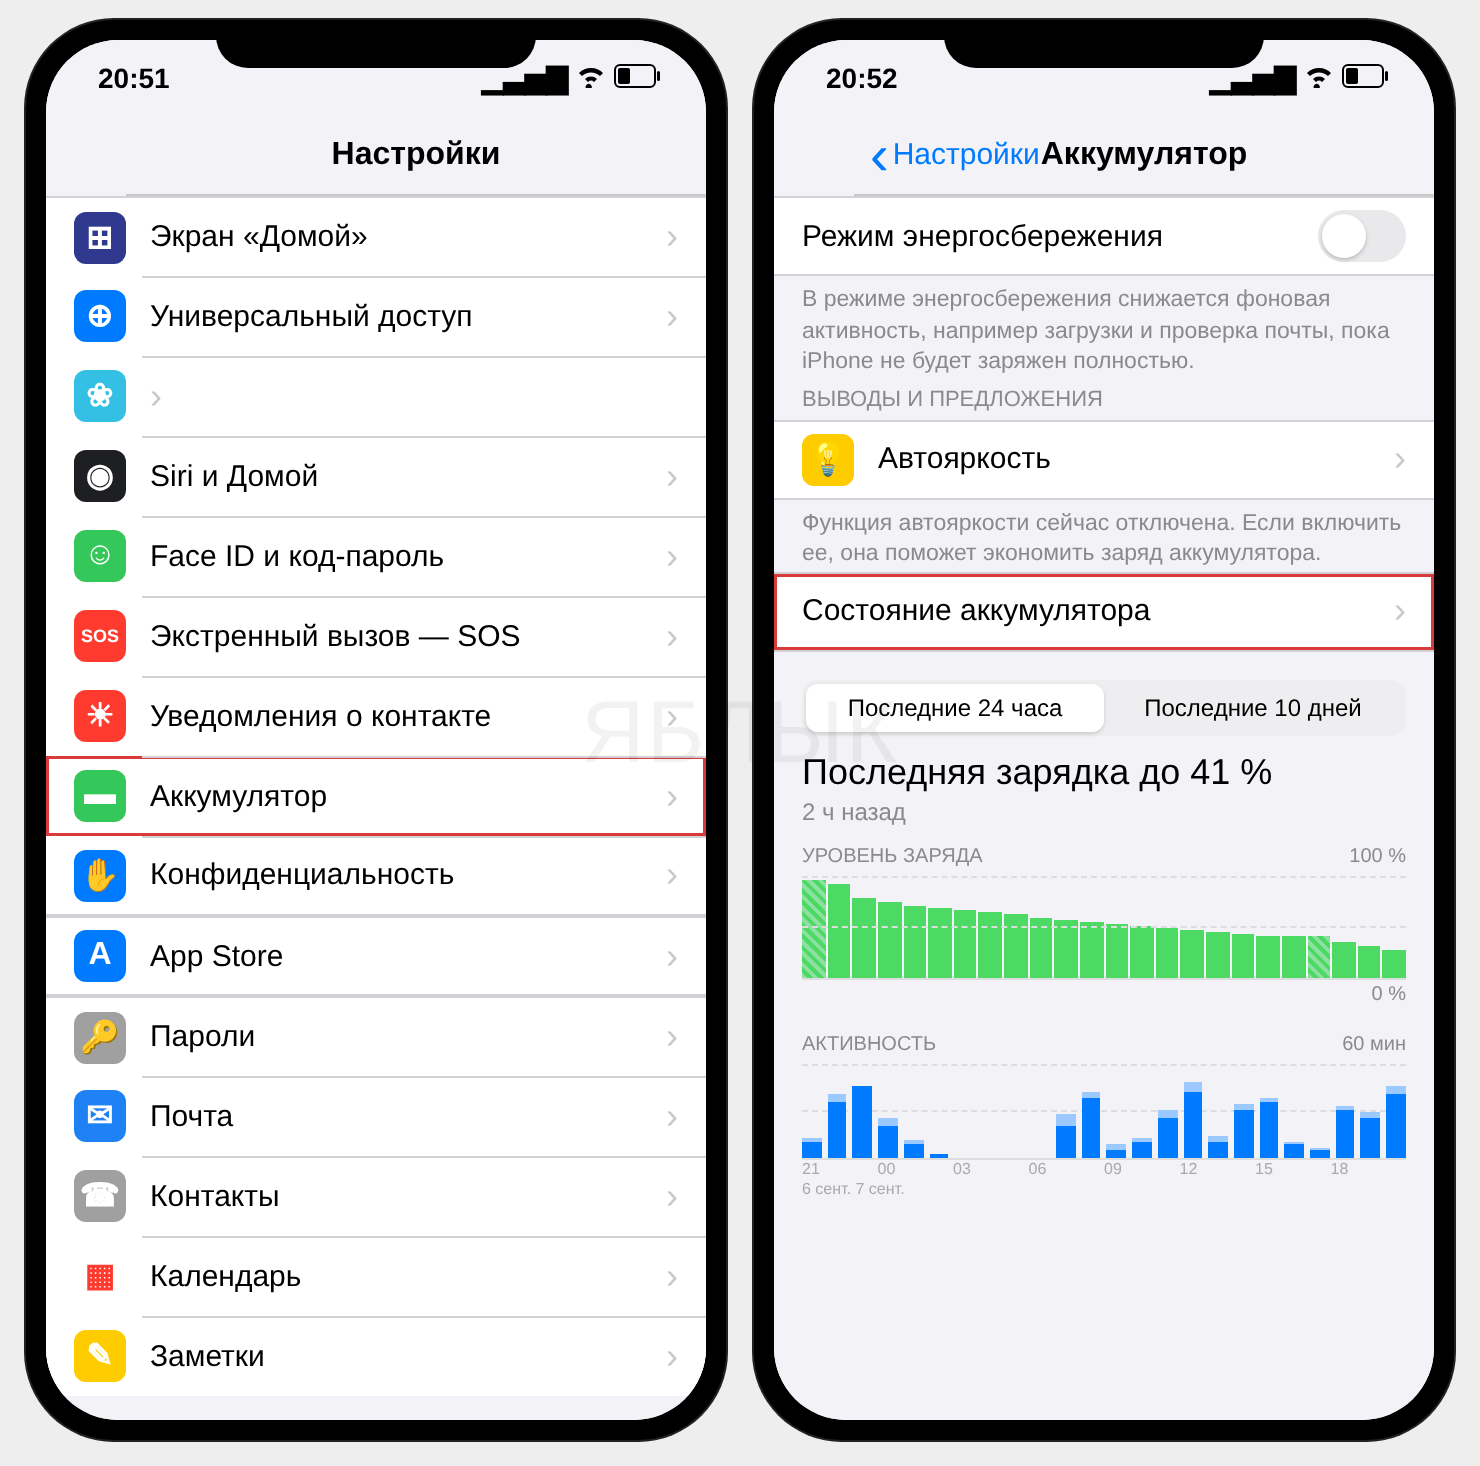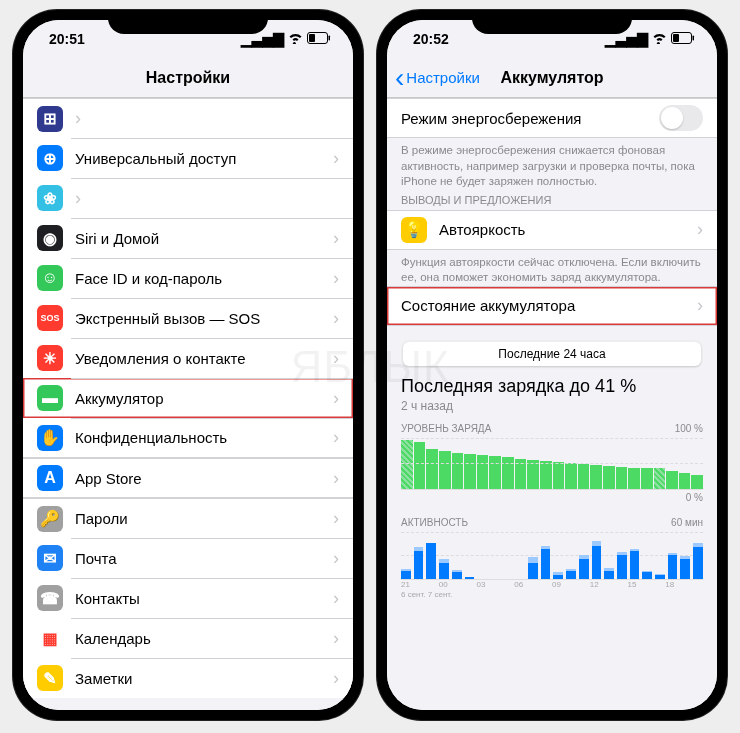--- a/index.html
+++ b/index.html
@@ -57,20 +57,21 @@
   .nav-header {
     height: 40px;
     background: #f2f2f7;
     border-bottom: 0.5px solid #c8c8c8;
     display: flex;
     align-items: center;
     justify-content: center;
     position: relative;
     font-size: 16px;
     font-weight: 600;
+    margin-left: 40px;
   }
   .nav-back {
     position: absolute;
     left: 8px;
     color: #007aff;
     font-weight: 400;
     display: flex;
     align-items: center;
     font-size: 15px;
   }
@@ -248,20 +249,21 @@
         </span>
       </span>
     </div>
     <div class="nav-header">
       <span>Настройки</span>
     </div>
     <div class="content" id="left-content">
         <div class="group group-first">
           <div class="cell group-top-border">
             <span class="cell-icon" style="background: rgb(47, 58, 143);">⊞</span>
+            <span class="cell-label">Экран «Домой»</span>
             <span class="chevron">›</span>
           </div>
           <div class="cell">
             <span class="cell-icon" style="background: rgb(0, 122, 255);">⊕</span>
             <span class="cell-label">Универсальный доступ</span>
             <span class="chevron">›</span>
           </div>
           <div class="cell">
             <span class="cell-icon" style="background: rgb(51, 192, 228);">❀</span>
             <span class="chevron">›</span>
@@ -382,20 +384,21 @@
 
       <div class="group">
         <div class="cell no-icon highlight group-top-border group-bottom-border">
           <span class="cell-label">Состояние аккумулятора</span>
           <span class="chevron">›</span>
         </div>
       </div>
 
       <div class="segmented">
         <div class="seg active">Последние 24 часа</div>
+        <div class="seg">Последние 10 дней</div>
       </div>
 
       <div class="charge-info">
         <div class="charge-title">Последняя зарядка до 41 %</div>
         <div class="charge-sub">2 ч назад</div>
       </div>
 
       <div class="chart-section">
         <div class="chart-label">
           <span>УРОВЕНЬ ЗАРЯДА</span>

